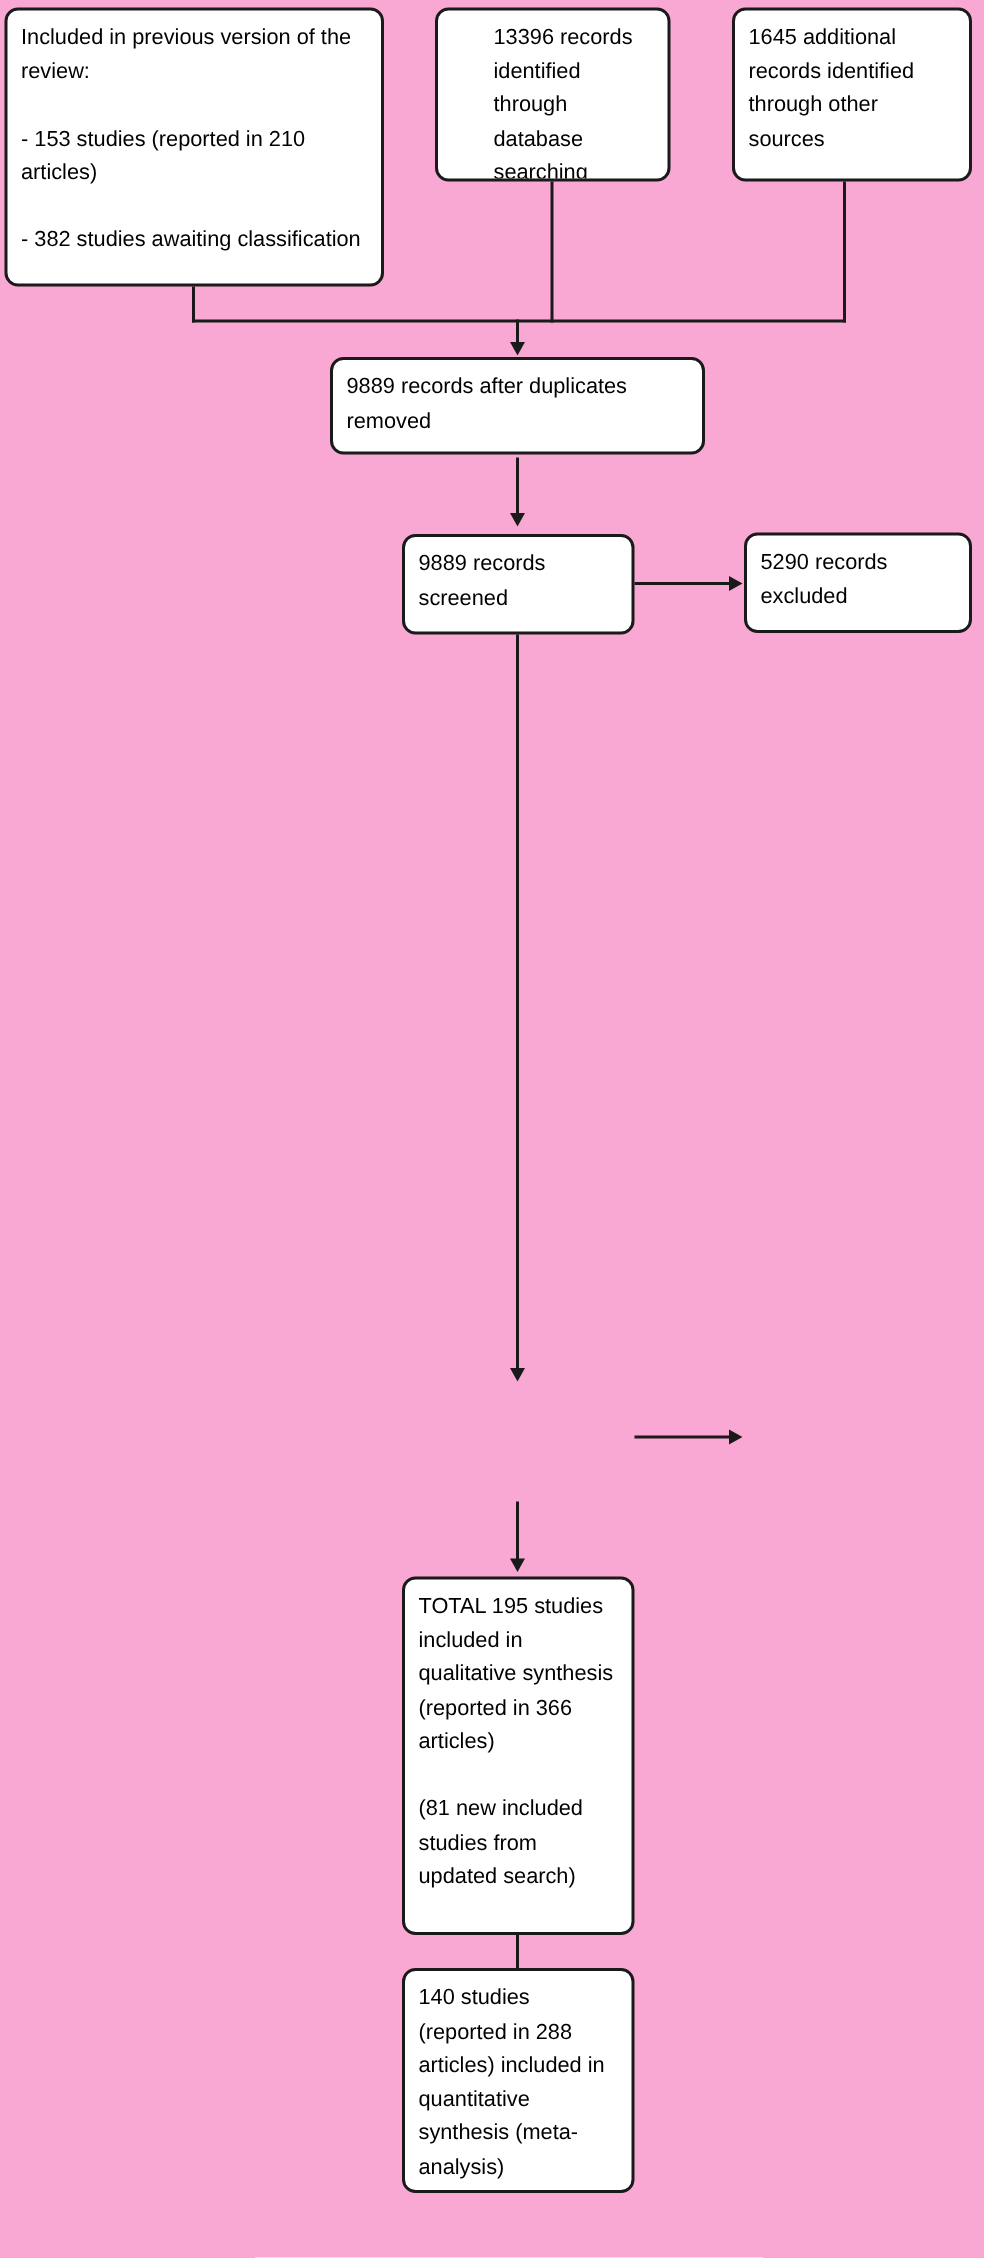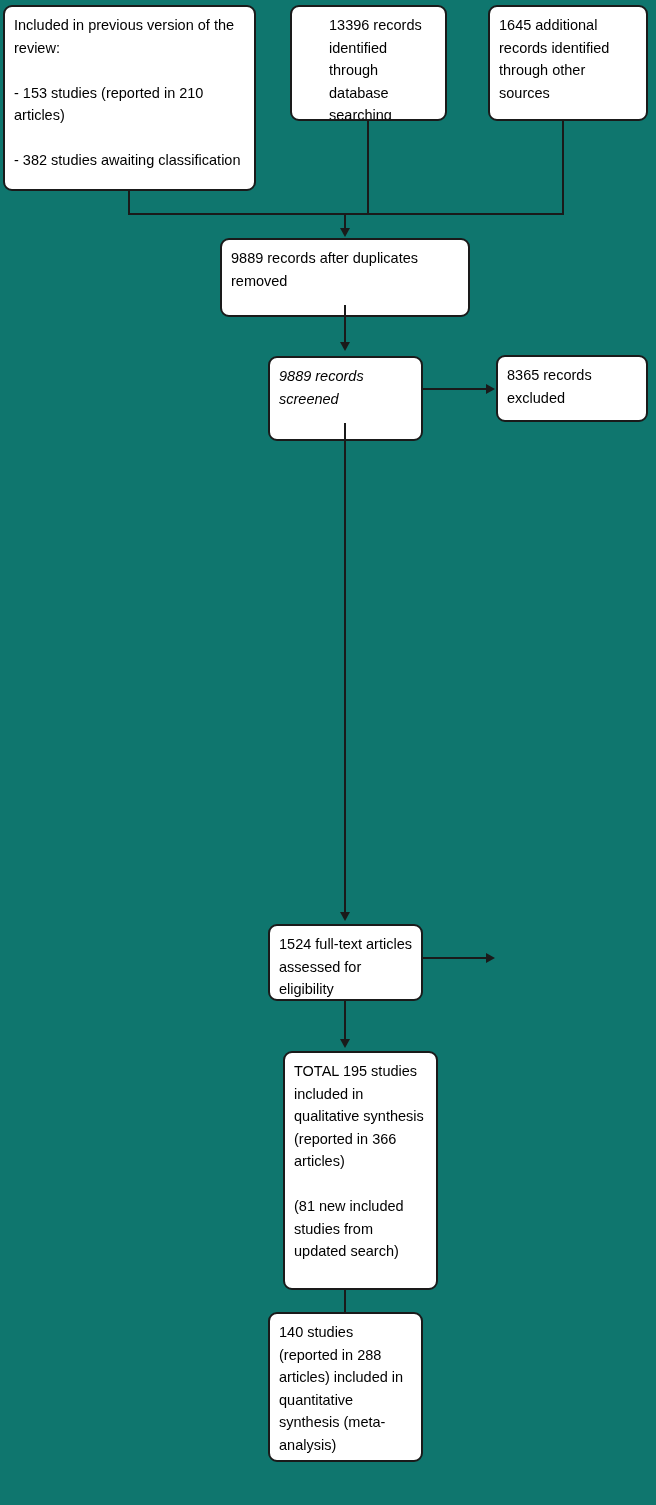--- a/index.html
+++ b/index.html
@@ -5,21 +5,21 @@
 <style>
   html, body {
     margin: 0;
     padding: 0;
     background: #ffffff;
   }
   #diagram {
     position: relative;
     width: 656px;
     height: 1505px;
-    background: #0f766e;
+    background: #f9a8d4;
     font-family: "Liberation Sans", sans-serif;
     overflow: hidden;
   }
   .node {
     position: absolute;
     box-sizing: border-box;
     border: 2px solid #1a1a1a;
     border-radius: 9px;
     background: #ffffff;
     color: #000000;
@@ -72,45 +72,44 @@
 
   <div class="connector vline" style="left:367px; top:121px; height:94px;"></div>
 
   <div class="connector vline" style="left:562px; top:121px; height:94px;"></div>
 
   <div class="connector hline" style="left:128px; top:213px; width:436px;"></div>
 
   <div class="connector vline" style="left:344px; top:213px; height:16px;"></div>
   <div class="arrow-down" style="left:340px; top:228px;"></div>
 
-  <div class="node wide" style="left:220px; top:238px; width:250px; height:79px;">9889 records after duplicates removed</div>
+  <div class="node wide" style="left:220px; top:238px; width:250px; height:65px;">9889 records after duplicates removed</div>
 
   <div class="connector vline" style="left:344px; top:305px; height:38px;"></div>
   <div class="arrow-down" style="left:340px; top:342px;"></div>
 
-  <div class="node" style="left:268px; top:356px; width:155px; height:85px;font-style:italic;">9889 records screened</div>
+  <div class="node" style="left:268px; top:356px; width:155px; height:67px;">9889 records screened</div>
 
   <div class="connector hline" style="left:423px; top:388px; width:64px;"></div>
   <div class="arrow-right" style="left:486px; top:384px;"></div>
 
-  <div class="node" style="left:496px; top:355px; width:152px; height:67px;">8365 records excluded</div>
+  <div class="node" style="left:496px; top:355px; width:152px; height:67px;">5290 records excluded</div>
 
   <div class="connector vline" style="left:344px; top:423px; height:490px;"></div>
   <div class="arrow-down" style="left:340px; top:912px;"></div>
 
 
-  <div class="node" style="left:268px; top:924px; width:155px; height:77px;">1524 full-text articles assessed for eligibility</div>
 
   <div class="connector hline" style="left:423px; top:957px; width:64px;"></div>
   <div class="arrow-right" style="left:486px; top:953px;"></div>
 
   <div class="connector vline" style="left:344px; top:1001px; height:39px;"></div>
   <div class="arrow-down" style="left:340px; top:1039px;"></div>
 
-  <div class="node" style="left:283px; top:1051px; width:155px; height:239px;">TOTAL 195 studies included in qualitative synthesis (reported in 366 articles)
+  <div class="node" style="left:268px; top:1051px; width:155px; height:239px;">TOTAL 195 studies included in qualitative synthesis (reported in 366 articles)
 
 (81 new included studies from updated search)</div>
 
   <div class="connector vline" style="left:344px; top:1290px; height:39px;"></div>
   <div class="arrow-down" style="left:340px; top:1328px;"></div>
 
   <div class="node" style="left:268px; top:1312px; width:155px; height:150px;">140 studies (reported in 288 articles) included in quantitative synthesis (meta-analysis)</div>
 
 </div>
 

